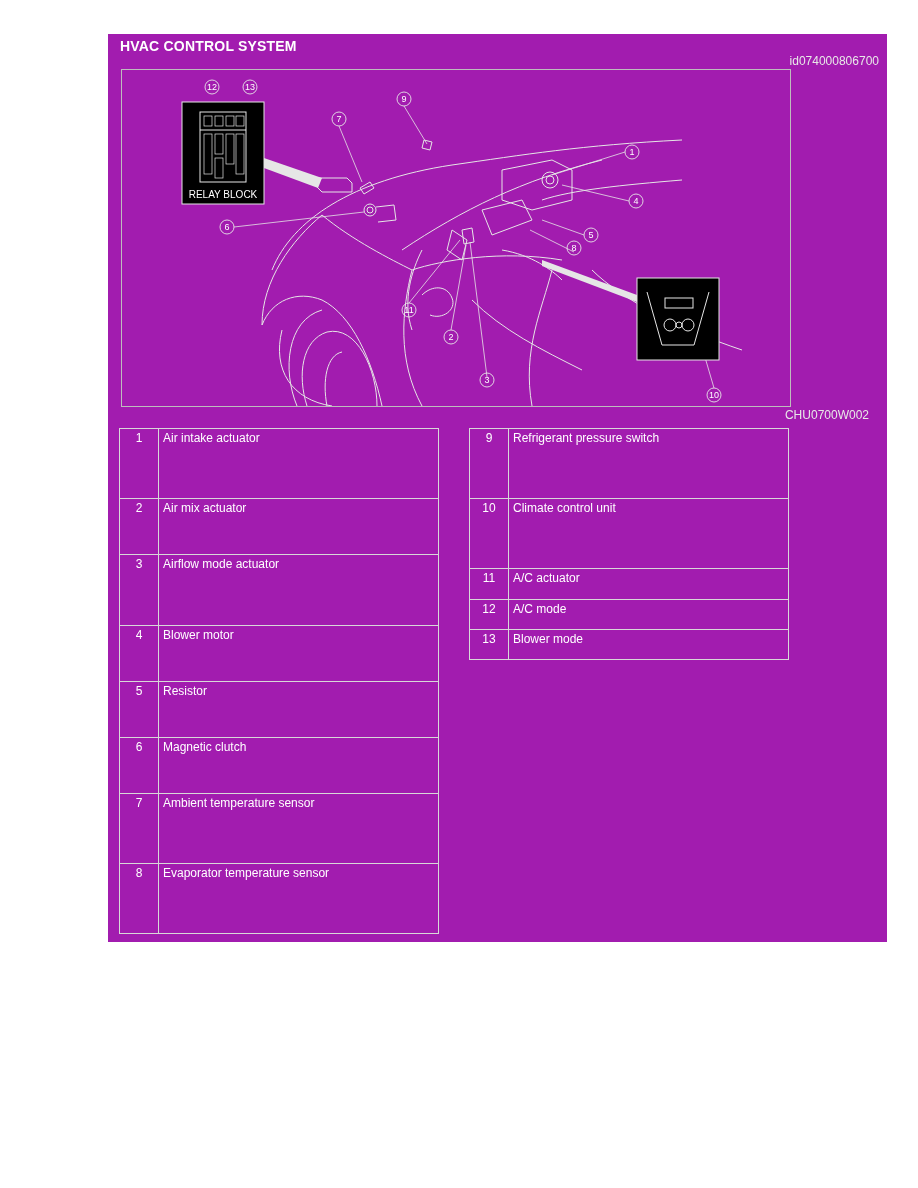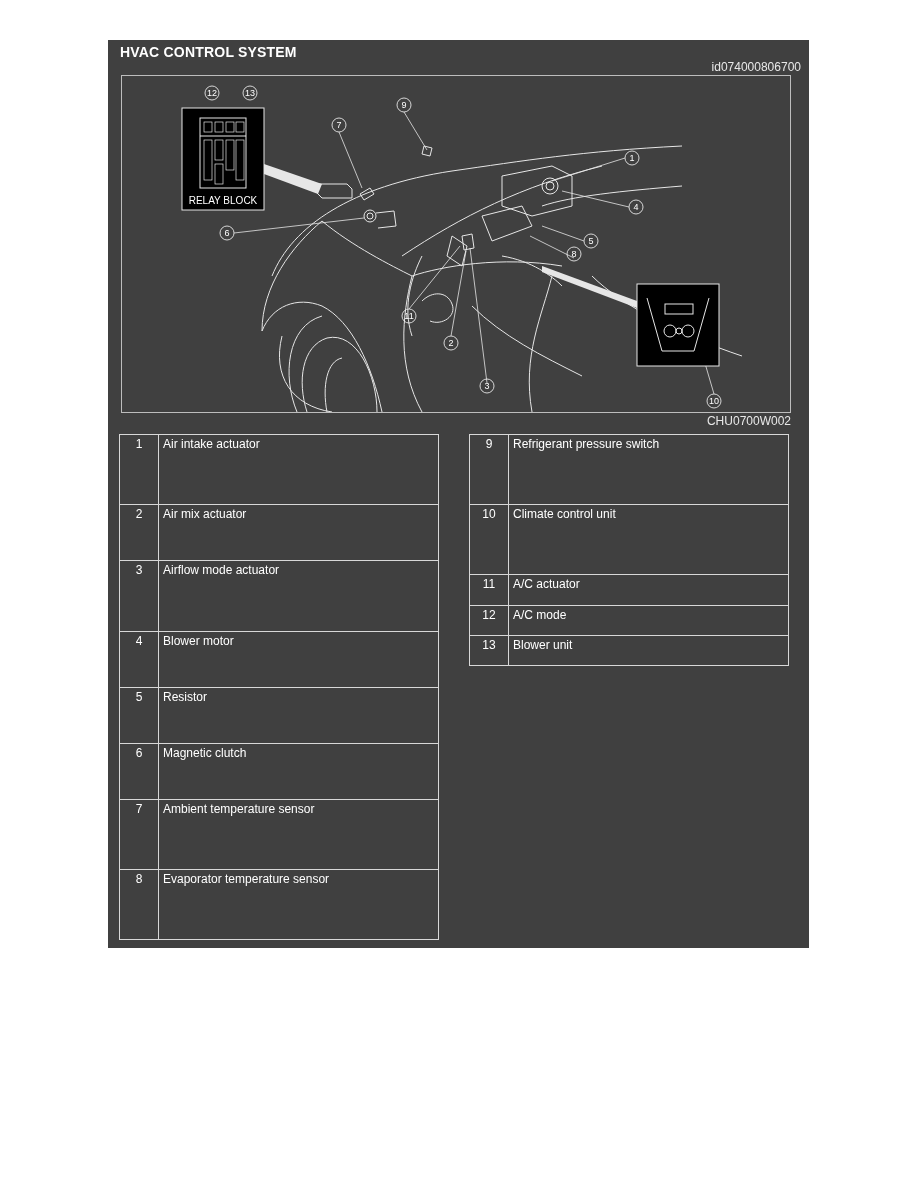--- a/index.html
+++ b/index.html
@@ -1,17 +1,17 @@
 <!DOCTYPE html>
 <html><head>
 <meta charset="utf-8">
 <style>
   html, body { margin:0; padding:0; background:#ffffff; }
   body { width:918px; height:1188px; position:relative; font-family:"Liberation Sans", sans-serif; }
-  .panel { position:absolute; left:108px; top:40px; width:701px; height:908px; background:#404040; color:#fff; }
+  .panel { position:absolute; left:108px; top:34px; width:779px; height:908px; background:#a21caf; color:#fff; }
   .title { position:absolute; left:12px; top:4px; font-size:14px; font-weight:bold; letter-spacing:0.2px; }
   .docid { position:absolute; right:8px; top:20px; font-size:12px; color:#e8e8e8; }
   .frame { position:absolute; left:13px; top:35px; width:668px; height:336px; border:1px solid #bdbdbd; }
   .frame svg { position:absolute; left:0; top:0; width:668px; height:336px; }
   .figcode { position:absolute; right:18px; top:374px; font-size:12px; color:#e8e8e8; }
   table.legend { position:absolute; border-collapse:collapse; font-size:12px; }
   table.legend td { border:1px solid #d8d8d8; vertical-align:top; padding:2px 4px 0 4px; color:#fff; }
   table.legend td.num { width:30px; text-align:center; }
   #tbl-left { left:11px; top:394px; width:320px; }
   #tbl-right { left:361px; top:394px; width:320px; }
@@ -195,17 +195,17 @@
     <tr style="height:31px">
           <td class="num">11</td>
           <td>A/C actuator</td>
         </tr>
     <tr style="height:30px">
           <td class="num">12</td>
           <td>A/C mode</td>
         </tr>
     <tr style="height:30px">
           <td class="num">13</td>
-          <td>Blower unit</td>
+          <td>Blower mode</td>
         </tr>
   </tbody>
     </table>
 </div>
 
 </body></html>

